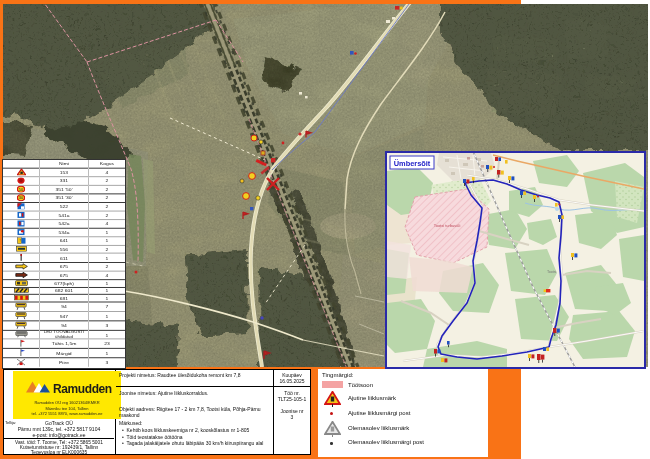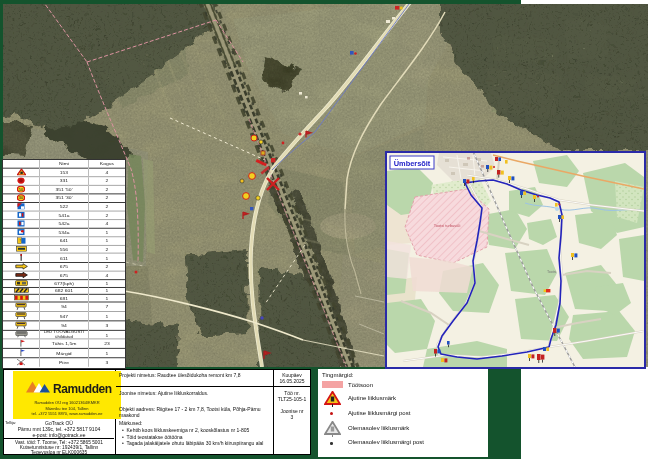--- a/index.html
+++ b/index.html
@@ -1,16 +1,16 @@
 <!DOCTYPE html>
 <html><head><meta charset="utf-8">
 <style>
 html,body{margin:0;padding:0;}
 body{width:650px;height:459px;background:#ffffff;font-family:"Liberation Sans",sans-serif;position:relative;overflow:hidden;}
-#page{position:absolute;left:0;top:0;width:521px;height:459px;background:#14532d;}
+#page{position:absolute;left:0;top:0;width:521px;height:459px;background:#f97316;}
 #map{position:absolute;left:3px;top:4px;width:645px;height:363px;}
 #legend{position:absolute;left:2px;top:159px;width:122px;height:208px;background:#fff;border:1px solid #333;font-size:5px;}
 #inset{position:absolute;left:385px;top:151px;width:261px;height:218px;border:2px solid #2a2aa8;box-sizing:border-box;background:#f2efe1;}
 #titleblock{position:absolute;left:3px;top:369px;width:308px;height:86px;border:1px solid #000;box-sizing:border-box;background:#fff;}
 #tingm{position:absolute;left:318px;top:369px;width:170px;height:88px;background:#fff;font-size:6px;}
 table.leg{border-collapse:collapse;width:100%;transform:scaleY(0.858);transform-origin:0 0;}
 table.leg td{border-top:0.6px solid #999;border-left:0.6px solid #bbb;height:7.6px;padding:0;text-align:center;font-size:5px;color:#222;line-height:6px;}
 table.leg tr.gb td{border-top:1.2px solid #1a1a1a;}
 table.leg td:first-child{border-left:none;}
 </style></head>

